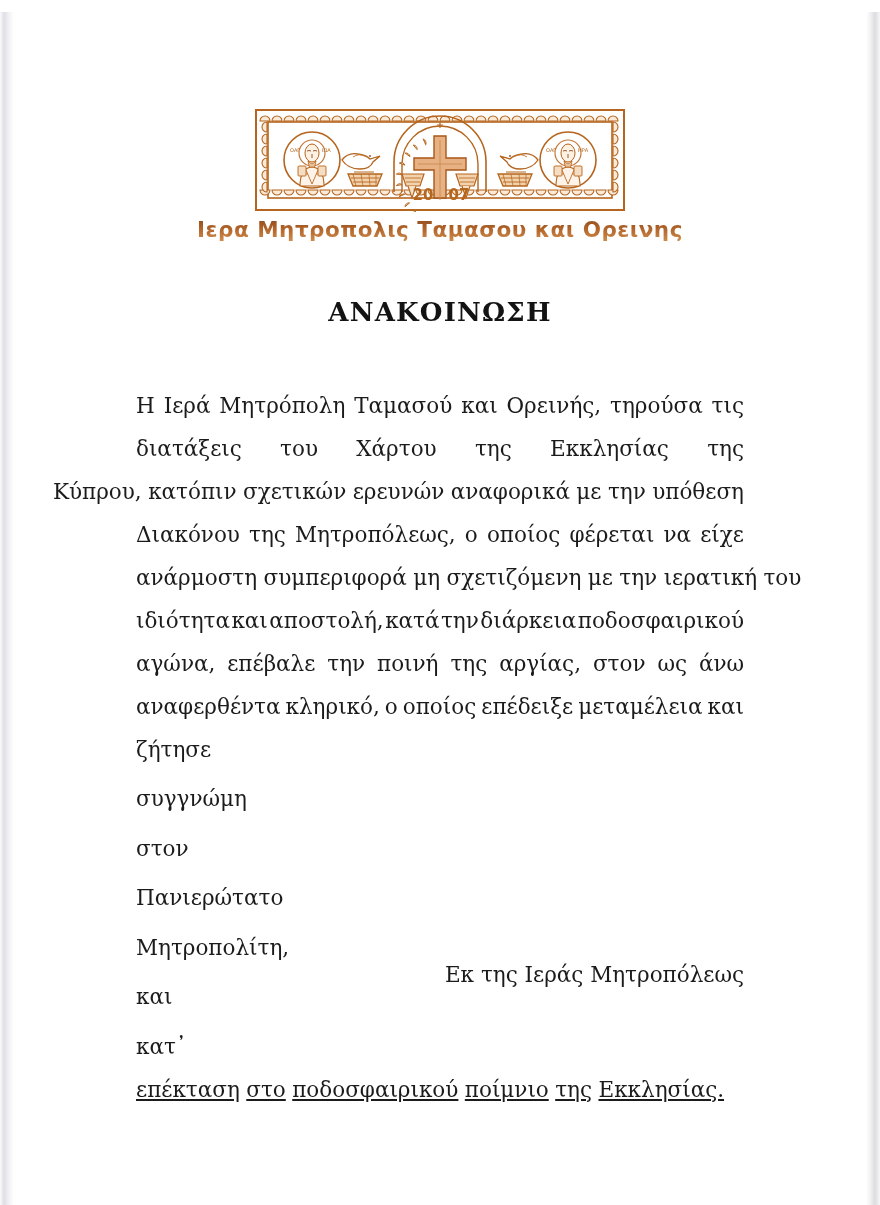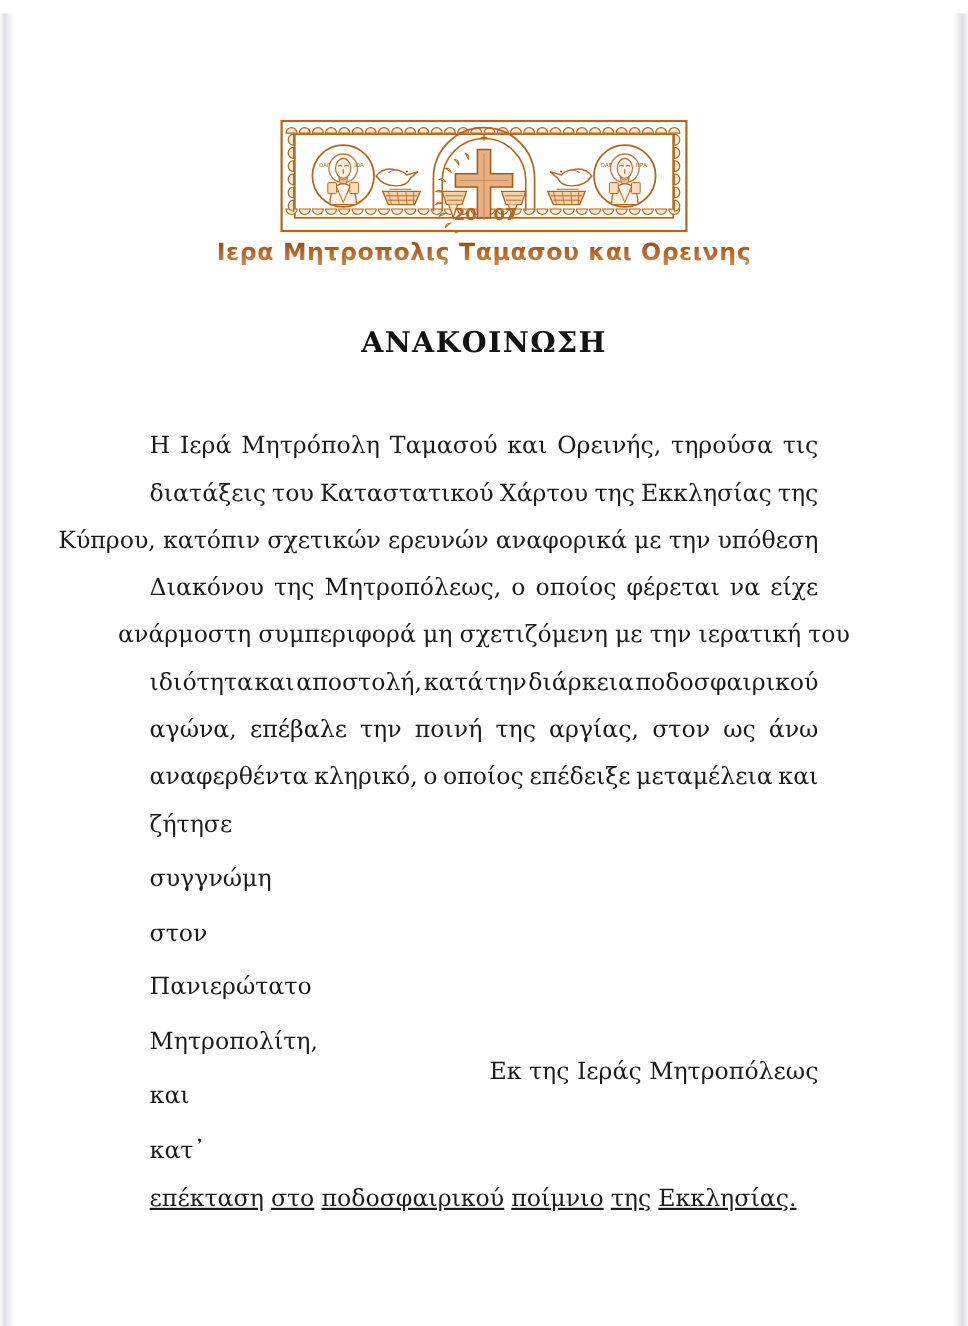--- a/index.html
+++ b/index.html
@@ -335,24 +335,24 @@
       </g>
     </svg>
 
     <div class="org-name">Ιερα Μητροπολις Ταμασου και Ορεινης</div>
   </div>
 
   <div class="doc-title">ΑΝΑΚΟΙΝΩΣΗ</div>
 
   <div class="body-block">
     <div class="just"><span>Η</span><span>Ιερά</span><span>Μητρόπολη</span><span>Ταμασού</span><span>και</span><span>Ορεινής,</span><span>τηρούσα</span><span>τις</span></div>
-    <div class="just"><span>διατάξεις</span><span>του</span><span>Καταστατικού</span><span>Χάρτου</span><span>της</span><span>Εκκλησίας</span><span>της</span></div>
+    <div class="just"><span>διατάξεις</span><span>του</span><span>Χάρτου</span><span>της</span><span>Εκκλησίας</span><span>της</span></div>
     <div class="just natural" style="gap: 0.3em; justify-content: flex-end;"><span>Κύπρου,</span><span>κατόπιν</span><span>σχετικών</span><span>ερευνών</span><span>αναφορικά</span><span>με</span><span>την</span><span>υπόθεση</span></div>
     <div class="just"><span>Διακόνου</span><span>της</span><span>Μητροπόλεως,</span><span>ο</span><span>οποίος</span><span>φέρεται</span><span>να</span><span>είχε</span></div>
-    <div class="just natural" style="gap: 0.3em; justify-content: center;"><span>ανάρμοστη</span><span>συμπεριφορά</span><span>μη</span><span>σχετιζόμενη</span><span>με</span><span>την</span><span>ιερατική</span><span>του</span></div>
+    <div class="just natural" style="gap: 0.3em;"><span>ανάρμοστη</span><span>συμπεριφορά</span><span>μη</span><span>σχετιζόμενη</span><span>με</span><span>την</span><span>ιερατική</span><span>του</span></div>
     <div class="just"><span>ιδιότητα</span><span>και</span><span>αποστολή,</span><span>κατά</span><span>την</span><span>διάρκεια</span><span>ποδοσφαιρικού</span></div>
     <div class="just"><span>αγώνα,</span><span>επέβαλε</span><span>την</span><span>ποινή</span><span>της</span><span>αργίας,</span><span>στον</span><span>ως</span><span>άνω</span></div>
     <div class="just"><span>αναφερθέντα</span><span>κληρικό,</span><span>ο</span><span>οποίος</span><span>επέδειξε</span><span>μεταμέλεια</span><span>και</span></div>
     <div class="just natural" style="gap: 0.3em; flex-direction: column;"><span>ζήτησε</span><span>συγγνώμη</span><span>στον</span><span>Πανιερώτατο</span><span>Μητροπολίτη,</span><span>και</span><span>κατ᾽</span></div>
     <div class="just natural" style="gap: 0.3em; text-decoration: underline;"><span>επέκταση</span><span>στο</span><span>ποδοσφαιρικού</span><span>ποίμνιο</span><span>της</span><span>Εκκλησίας.</span></div>
   </div>
 
   <div class="signature">Εκ της Ιεράς Μητροπόλεως</div>
 
 </div>

